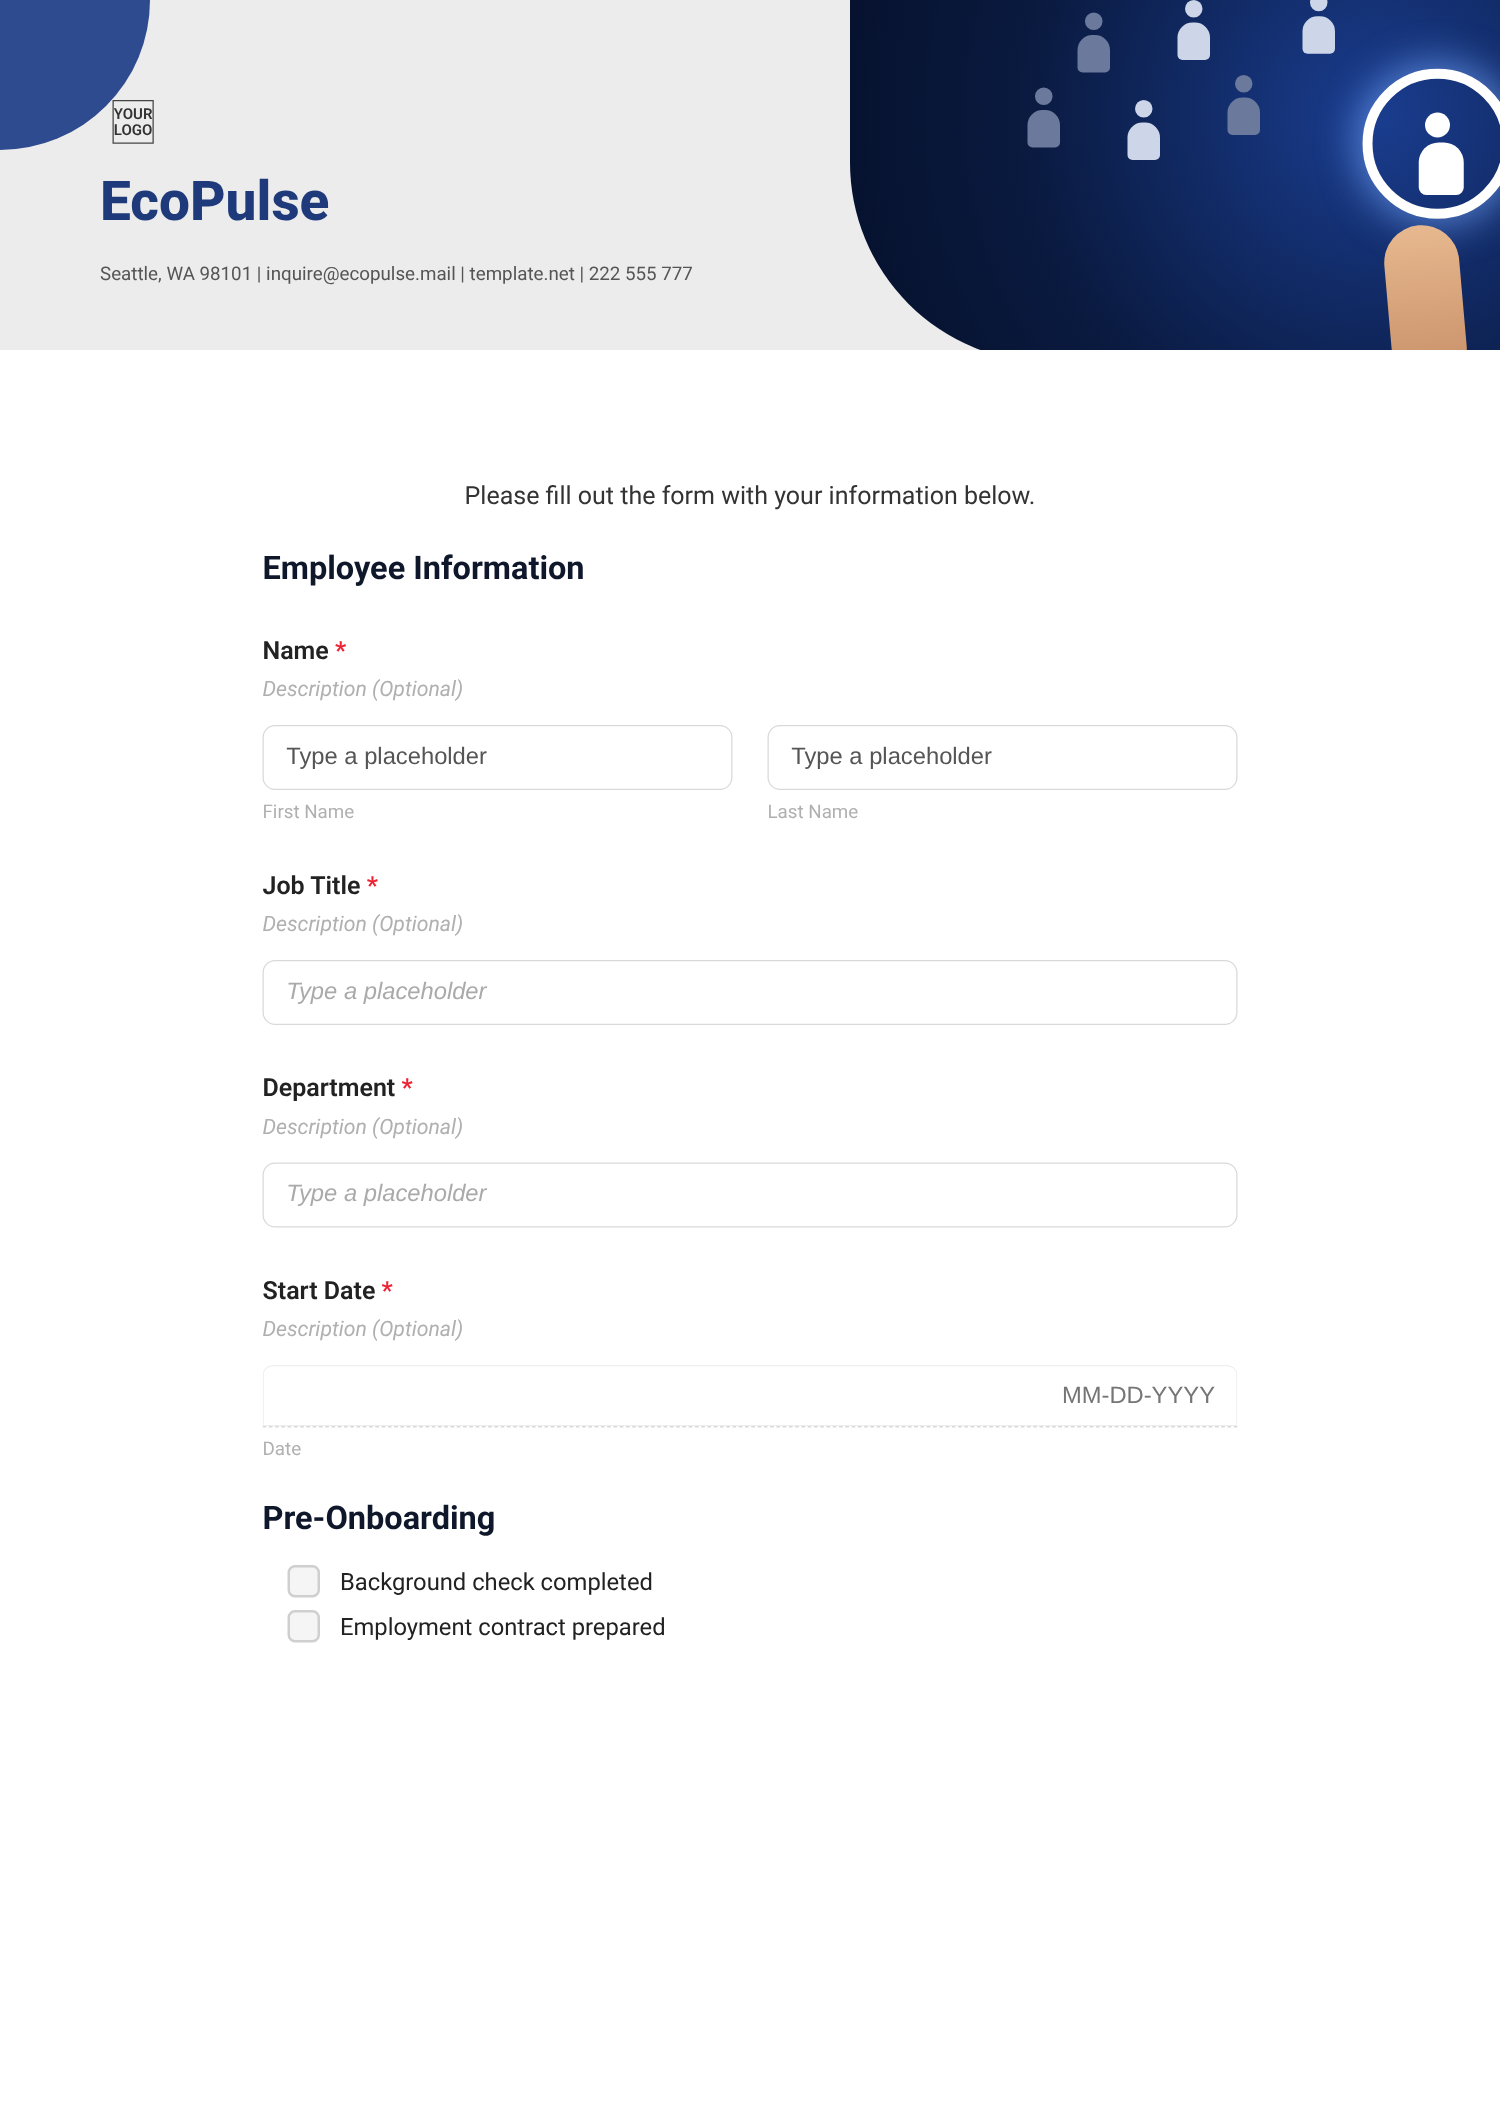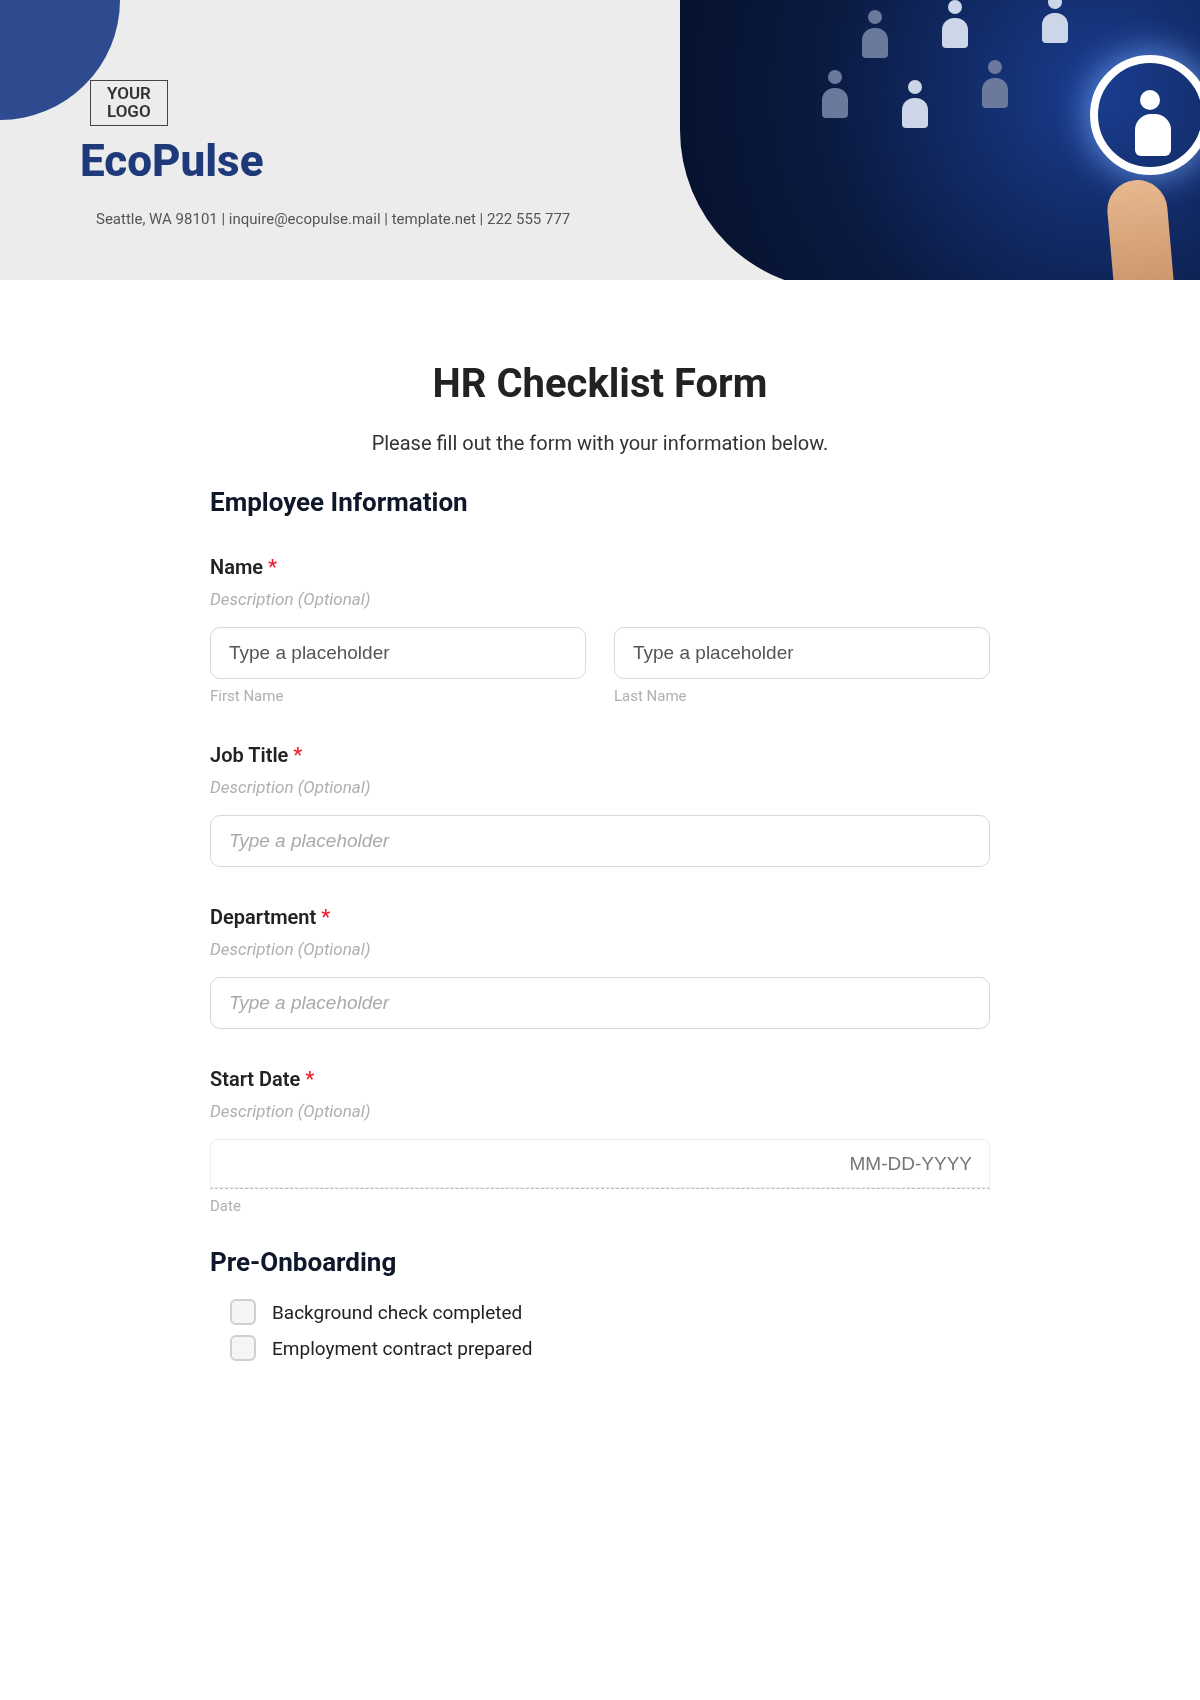--- a/index.html
+++ b/index.html
@@ -63,37 +63,37 @@
     right: 70px; bottom: -10px;
     width: 60px; height: 120px;
     background: linear-gradient(180deg,#e7b88f,#c9916a);
     border-radius: 30px 30px 20px 20px;
     transform: rotate(-5deg);
   }
   .logo-box {
     position: absolute;
     top: 80px; left: 90px;
     border: 1.5px solid #444;
-    padding: 4px 16px;
-    font-size: 17px;
+    padding: 4px 0;
+    font-size: 12px;
     font-weight: 600;
     color: #333;
     line-height: 1.05;
     background: #ececec;
   }
   .brand {
     position: absolute;
     top: 135px; left: 80px;
     font-size: 44px;
     font-weight: 800;
     color: #1f3a7a;
   }
   .contact-line {
     position: absolute;
-    top: 210px; left: 96px;
+    top: 210px; left: 80px;
     font-size: 15px;
     color: #555;
   }
   .form-wrap {
     max-width: 900px;
     margin: 0 auto;
     padding: 80px 60px 40px;
   }
   .form-title {
     text-align: center;
@@ -219,21 +219,20 @@
   </div>
   <div class="logo-box">
     <div>YOUR</div>
     <div>LOGO</div>
   </div>
   <div class="brand">EcoPulse</div>
   <div class="contact-line">Seattle, WA 98101 | inquire@ecopulse.mail | template.net | 222 555 777</div>
 </div>
 
 <div class="form-wrap">
-  <h1 class="form-title">HR Checklist Form</h1>
   <div class="form-subtitle">Please fill out the form with your information below.</div>
 
   <h2 class="section-heading">Employee Information</h2>
 
   <div class="field-block">
     <div class="field-label">
       <span>Name</span>
       <span class="req">*</span>
     </div>
     <div class="field-desc">Description (Optional)</div>

